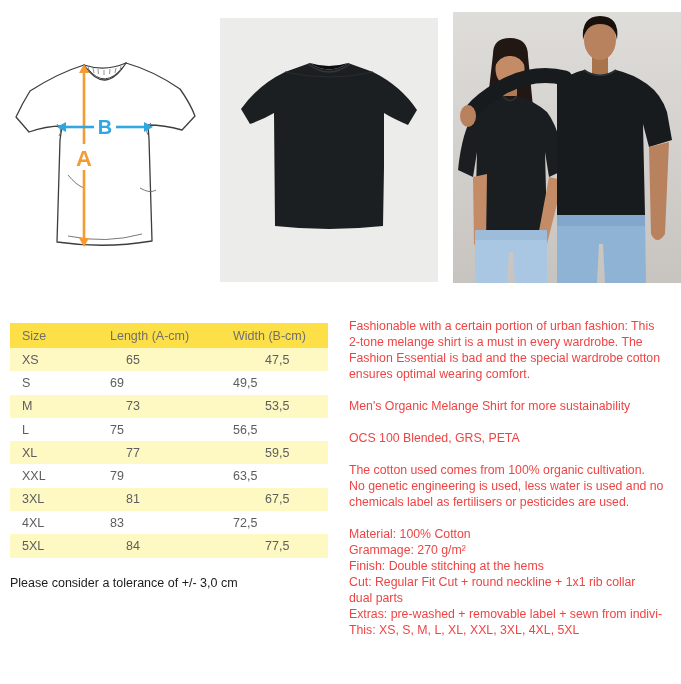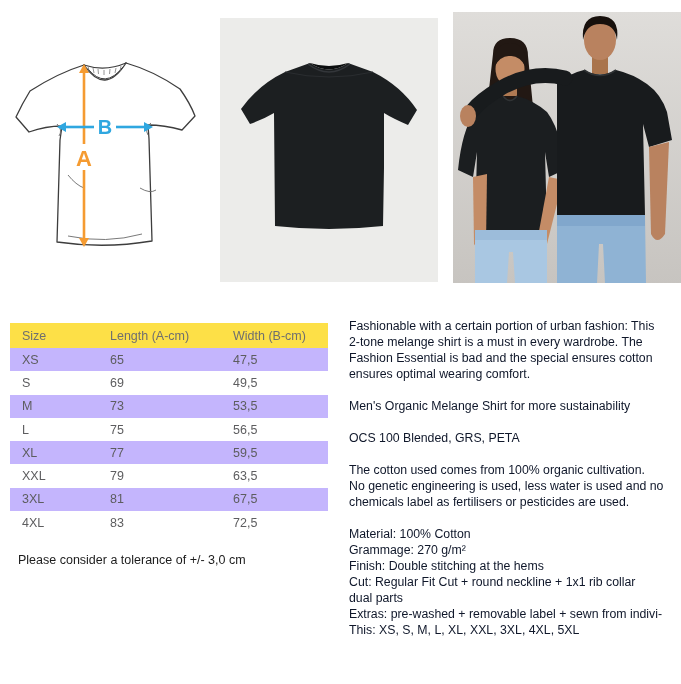--- a/index.html
+++ b/index.html
@@ -10,26 +10,26 @@
   
   .diagram-box{position:absolute;left:8px;top:20px;width:195px;height:248px;}
   .product-photo{position:absolute;left:220px;top:18px;width:218px;height:264px;background:#ececea;}
   .models-photo{position:absolute;left:453px;top:12px;width:228px;height:271px;}
   .product-photo svg,.models-photo svg,.diagram-box svg{display:block;}
 
   
   .size-table{position:absolute;left:10px;top:323px;width:318px;font-size:12.5px;color:#5d5d5f;}
   .t-row{display:grid;grid-template-columns:100px 123px 1fr;align-items:center;height:23.3px;}
   .t-row.head{height:25px;background:#fde047;color:#6f6f6f;}
-  .t-row.stripe{background:#c4b5fd;}
+  .t-row.stripe{background:#fef9c3;gap:16px;}
   .t-row .c1{padding-left:12px;}
-  .tolerance-note{position:absolute;left:10px;top:553px;font-size:12.5px;color:#1c1c1c;margin-left:8px;}
+  .tolerance-note{position:absolute;left:10px;top:576px;font-size:12.5px;color:#1c1c1c;}
 
   
-  .description{position:absolute;left:349px;top:318px;width:330px;font-size:12.3px;line-height:16px;color:#0f172a;}
+  .description{position:absolute;left:349px;top:318px;width:330px;font-size:12.3px;line-height:16px;color:#ef4444;}
   .description .para{margin:0 0 16px 0;}
   .description .line{height:16px;white-space:nowrap;}
 </style>
 </head>
 <body>
 
 <div class="diagram-box">
   <svg width="195" height="248" viewBox="0 0 195 248">
 
     <g stroke="#3d3d3d" stroke-width="1.3" fill="#ffffff" stroke-linejoin="round" stroke-linecap="round">
@@ -212,30 +212,35 @@
       <div class="t-row stripe">
         <div class="c1">3XL</div>
         <div class="c2">81</div>
         <div class="c3">67,5</div>
       </div>
       <div class="t-row">
         <div class="c1">4XL</div>
         <div class="c2">83</div>
         <div class="c3">72,5</div>
       </div>
+      <div class="t-row stripe">
+        <div class="c1">5XL</div>
+        <div class="c2">84</div>
+        <div class="c3">77,5</div>
+      </div>
     </div>
 </div>
 
 <div class="tolerance-note">Please consider a tolerance of +/- 3,0 cm</div>
 
 <div class="description" id="description">
     <div class="para">
       <div class="line">Fashionable with a certain portion of urban fashion: This</div>
       <div class="line">2-tone melange shirt is a must in every wardrobe. The</div>
-      <div class="line">Fashion Essential is bad and the special ensures cotton</div>
+      <div class="line">Fashion Essential is bad and the special wardrobe cotton</div>
       <div class="line">ensures optimal wearing comfort.</div>
     </div>
     <div class="para">
       <div class="line">Men's Organic Melange Shirt for more sustainability</div>
     </div>
     <div class="para">
       <div class="line">OCS 100 Blended, GRS, PETA</div>
     </div>
     <div class="para">
       <div class="line">The cotton used comes from 100% organic cultivation.</div>

